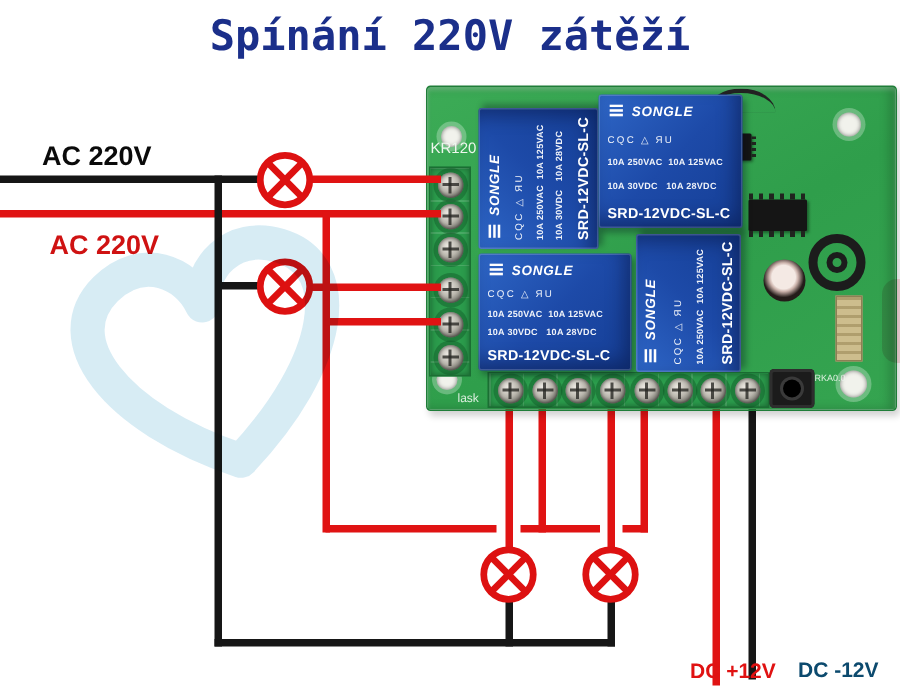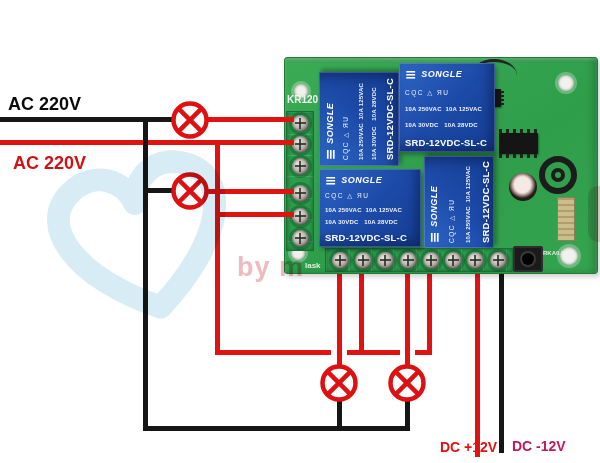--- a/index.html
+++ b/index.html
@@ -3,25 +3,25 @@
 <meta charset="utf-8">
 <style>
   html,body { margin:0; padding:0; background:#fff; }
   .stage { position:relative; width:600px; height:463px; background:#ffffff; overflow:hidden;
            font-family:"Liberation Sans", sans-serif; }
 
   
   .title { position:absolute; left:0; right:0; top:7px; text-align:center; z-index:8;
            font-family:"DejaVu Sans Mono", monospace; font-weight:bold; font-size:28px;
            letter-spacing:0px; color:#1b2f8a; }
-  .lbl { position:absolute; font-weight:bold; z-index:6; }
+  .lbl { position:absolute; font-weight:bold; z-index:6;margin-left:20px; }
   .lbl.ac-top    { left:8px;  top:94px;  font-size:18px; color:#0a0a0a; }
   .lbl.ac-bot    { left:13px; top:153px; font-size:18px; color:#cf1212; }
   .lbl.dc-plus   { left:440px; top:439px; font-size:14px; color:#e01212; }
-  .lbl.dc-minus  { left:512px; top:438px; font-size:14px; color:#be185d; }
+  .lbl.dc-minus  { left:512px; top:438px; font-size:14px; color:#0c4a6e; }
 
   
   .wire { position:absolute; z-index:3; }
   .wire.red   { background:#e01313; }
   .wire.black { background:#161616; }
   .wire.under { z-index:1; }
 
   
   .lamp { position:absolute; width:40px; height:40px; z-index:4; }
 
@@ -38,21 +38,21 @@
   .tblock.bottom { left:40px; top:190px; width:188px; height:24px;
             background-image:repeating-linear-gradient(90deg, rgba(255,255,255,.14) 0 1px, transparent 1px 22.5px); }
   .screw { position:absolute; width:17px; height:17px; border-radius:50%;
            background:radial-gradient(circle at 38% 35%, #ece9e2, #b9b6ad 45%, #7e7c74 72%, #585650);
            box-shadow:0 0 0 3px rgba(10,70,30,.35), inset 0 0 3px rgba(0,0,0,.65); }
   .screw::before, .screw::after { content:""; position:absolute; background:rgba(40,40,36,.8); }
   .screw::before { left:3px; right:3px; top:7.5px; height:2px; }
   .screw::after  { top:3px; bottom:3px; left:7.5px; width:2px; }
   .hole { position:absolute; border-radius:50%; background:#f1f2ec;
           box-shadow:inset 0 0 3px rgba(0,0,0,.5), 0 0 0 3px rgba(255,255,255,.28); }
-  .silk { position:absolute; color:#eef7ee; font-weight:bold; z-index:3; }
+  .silk { position:absolute; color:#eef7ee; font-weight:normal; z-index:3; }
 
   
   .relay { position:absolute; display:flex; align-items:center; justify-content:center; z-index:2; }
   .relay-face { background:linear-gradient(135deg,#2e66c6 0%,#1d4aa8 50%,#153e95 100%);
                 border-radius:2px; color:#fff; box-sizing:border-box;
                 display:flex; flex-direction:column; justify-content:space-between;
                 padding:6px 6px 4px 6px;
                 box-shadow:inset 0 0 0 1px rgba(255,255,255,.18), inset -5px -6px 12px rgba(0,0,25,.35),
                            2px 3px 4px rgba(0,0,20,.3); }
   .relay-face.fill { width:100%; height:100%; }
@@ -94,20 +94,21 @@
   .wm-sub  { position:absolute; left:237px; top:252px; font-weight:bold; font-size:27px;
              letter-spacing:1px; color:rgba(230,150,160,.65); }
   .wm-edge { position:absolute; right:0; top:186px; width:12px; height:56px;
              background:rgba(235,160,170,.40); border-radius:10px 0 0 10px; }
 </style>
 </head>
 <body>
 
 <div class="stage">
 
+  <div class="title">Spínání 220V zátěží</div>
 
   <div class="lbl ac-top">AC 220V</div>
   <div class="lbl ac-bot">AC 220V</div>
   <div class="lbl dc-plus">DC +12V</div>
   <div class="lbl dc-minus">DC -12V</div>
 
   <div class="wire black" style="left:0;   top:117px; width:175px; height:5px;"></div>
   <div class="wire red" style="left:206px;top:117px; width:88px;  height:5px;"></div>
   <div class="wire red" style="left:0;   top:140px; width:294px; height:5px;"></div>
   <div class="wire black" style="left:143px;top:117px; width:5px;  height:314px;"></div>
@@ -250,17 +251,16 @@
       <div class="screw" style="left: 137.5px; top: 193.5px;"></div>
       <div class="screw" style="left: 159.5px; top: 193.5px;"></div>
       <div class="screw" style="left: 181.5px; top: 193.5px;"></div>
       <div class="screw" style="left: 204.5px; top: 193.5px;"></div>
     </div>
 
   <div class="watermark">
     <svg class="wm-heart" width="235" height="185" viewBox="0 0 200 170">
       <path d="M100 150 C 30 105, 8 50, 45 28 C 72 12, 96 30, 100 52 C 104 30, 128 12, 155 28 C 192 50, 170 105, 100 150 Z" fill="none" stroke="#b7dcec" stroke-width="21" stroke-linejoin="round"></path>
     </svg>
-    <div class="wm-sub">by m</div>
     <div class="wm-edge"></div>
   </div>
 
 </div>
 
 </body></html>

